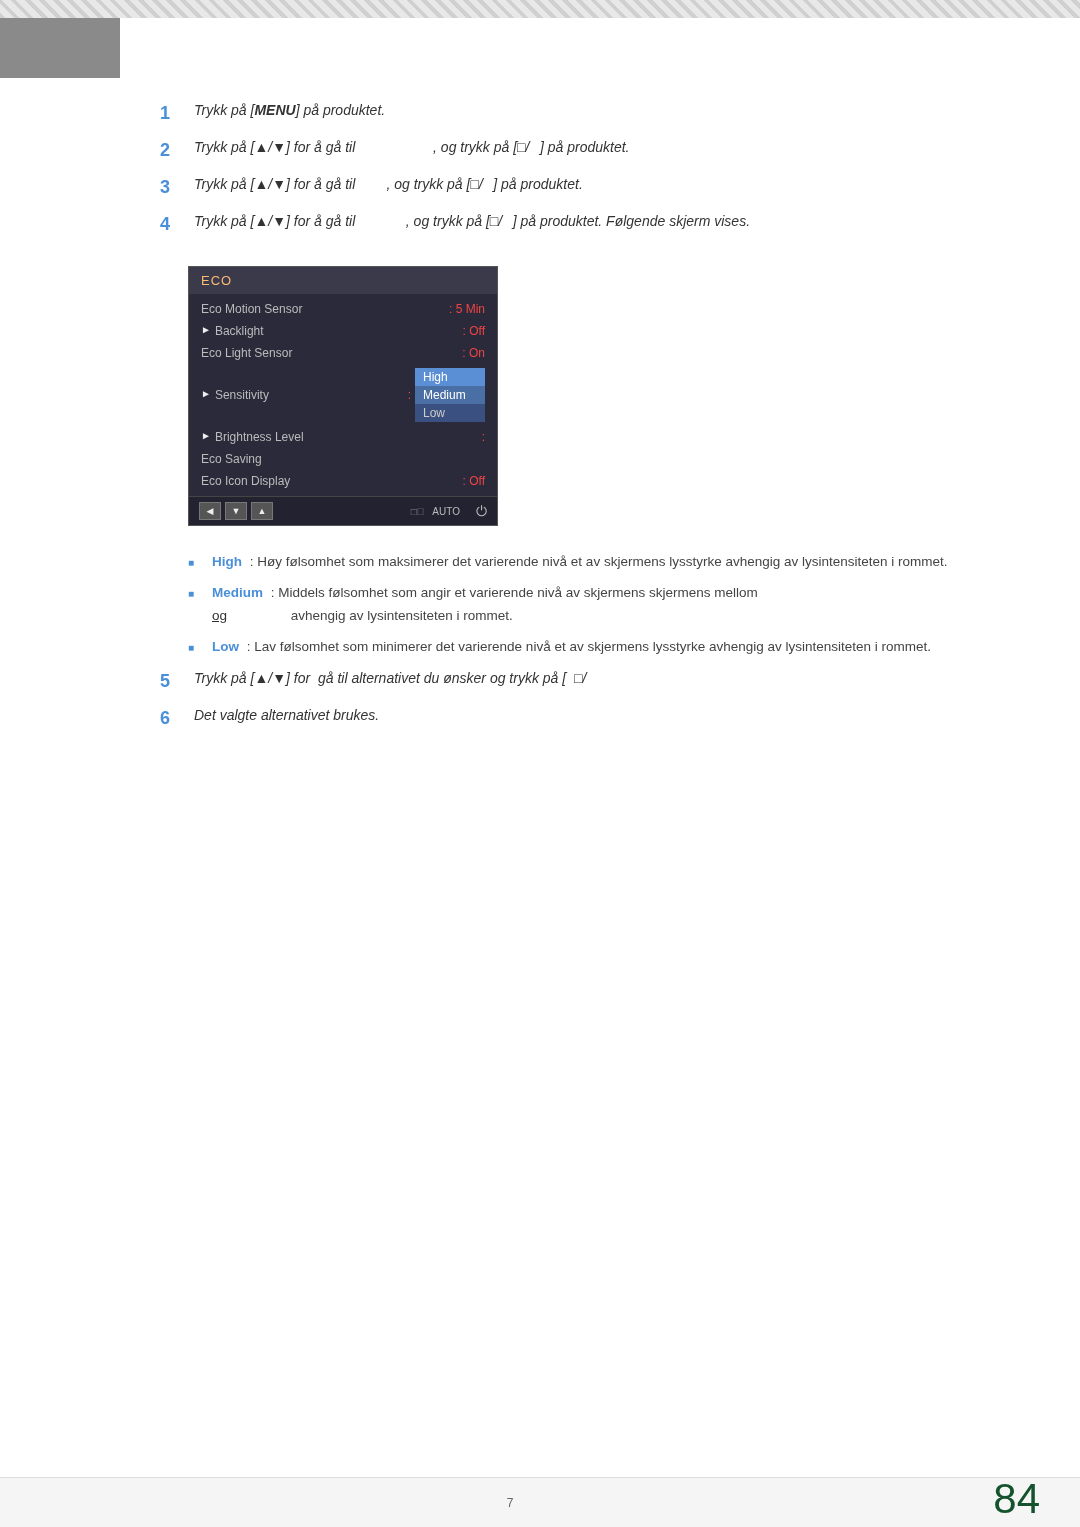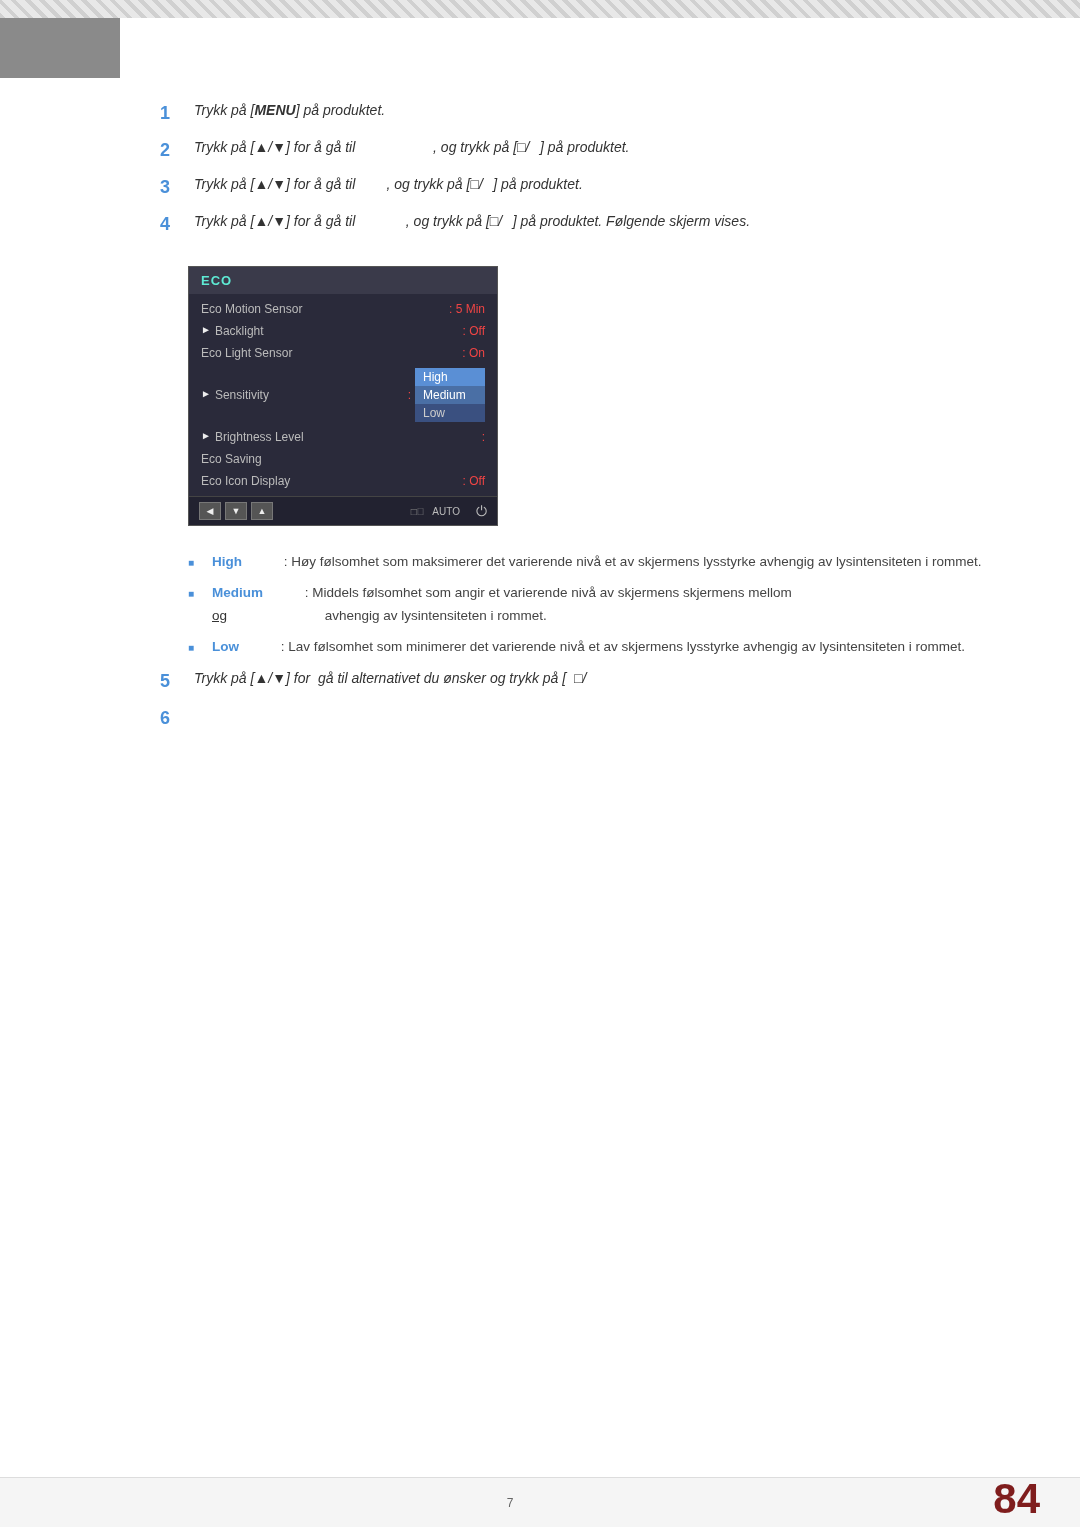--- a/index.html
+++ b/index.html
@@ -79,24 +79,24 @@
     .eco-menu {
       background: #2a2a3a;
       color: #ddd;
       width: 310px;
       font-size: 12px;
       border: 1px solid #555;
     }
 
     .eco-menu-title {
       background: #3a3a4a;
-      color: #5eead4;
+      color: #fdba74;
       padding: 6px 12px;
       font-size: 13px;
-      font-weight: bold;
+      font-weight: normal;
       letter-spacing: 1px;
     }
 
     .eco-menu-body {
       padding: 4px 0;
     }
 
     .eco-row {
       display: flex;
       align-items: center;
@@ -171,21 +171,20 @@
     .bullet-dot {
       color: #4a90d9;
       font-size: 10px;
       margin-right: 10px;
       margin-top: 3px;
       min-width: 14px;
     }
 
     .bullet-text {
       color: #444;
-      margin-left: 34px;
     }
 
     
     .bullet-content {
       flex: 1;
     }
 
     
     .footer {
       position: absolute;
@@ -201,22 +200,22 @@
     }
 
     .footer-page {
       font-size: 12px;
       color: #666;
       margin-right: 60px;
     }
 
     .footer-num {
       font-size: 42px;
-      font-weight: bold;
-      color: #7f1d1d;
+      font-weight: normal;
+      color: #14532d;
       position: absolute;
       right: 40px;
       bottom: 4px;
       margin-left: 41px;
     }
 
     
     .sensitivity-section {
       position: relative;
     }
@@ -380,20 +379,21 @@
   <div class="step" style="margin-top:10px;">
     <span class="step-number">5</span>
     <span class="step-text">
       Trykk på [▲/▼] for &nbsp;gå til alternativet du ønsker og trykk på [ &nbsp;□/⃝
     </span>
   </div>
 
   
   <div class="step" style="margin-top:6px;">
     <span class="step-number">6</span>
+    <span class="step-text">Det valgte alternativet brukes.</span>
   </div>
 
 </div>
 
 <div class="footer">
   <span class="footer-page">7</span>
   <span class="footer-num">84</span>
 </div>
 
 </body></html>

